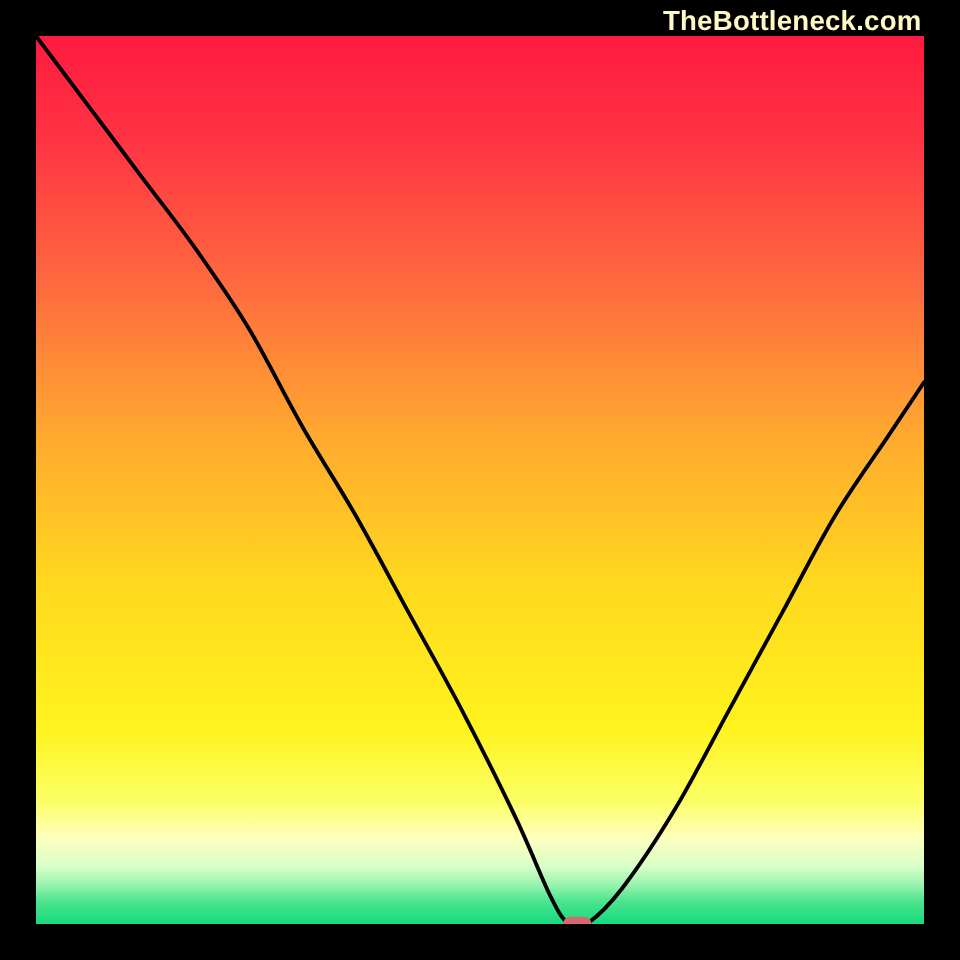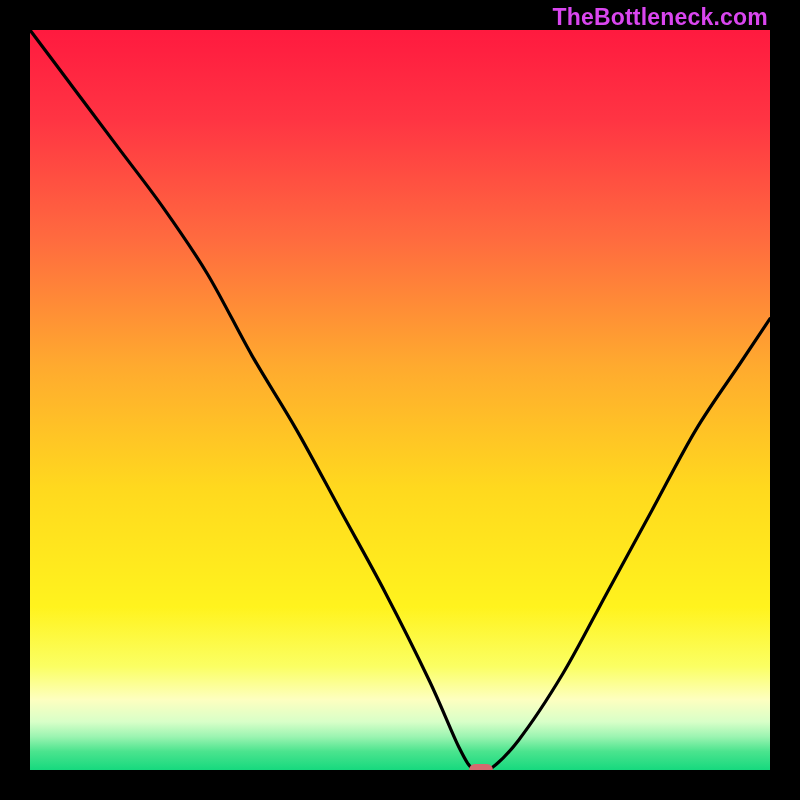--- a/index.html
+++ b/index.html
@@ -36,21 +36,21 @@
     width: 740px;
     height: 740px;
   }
   .watermark {
     position: absolute;
     top: 4px;
     right: 32px;
     font-family: Arial, Helvetica, sans-serif;
     font-size: 23px;
     font-weight: 600;
-    color: #d946ef;
+    color: #fef9c3;
     letter-spacing: 0.2px;
   }
   .marker {
     position: absolute;
     width: 24px;
     height: 12px;
     border-radius: 6px;
     background: #d46a6f;
     transform: translate(-50%, -50%);
   }

